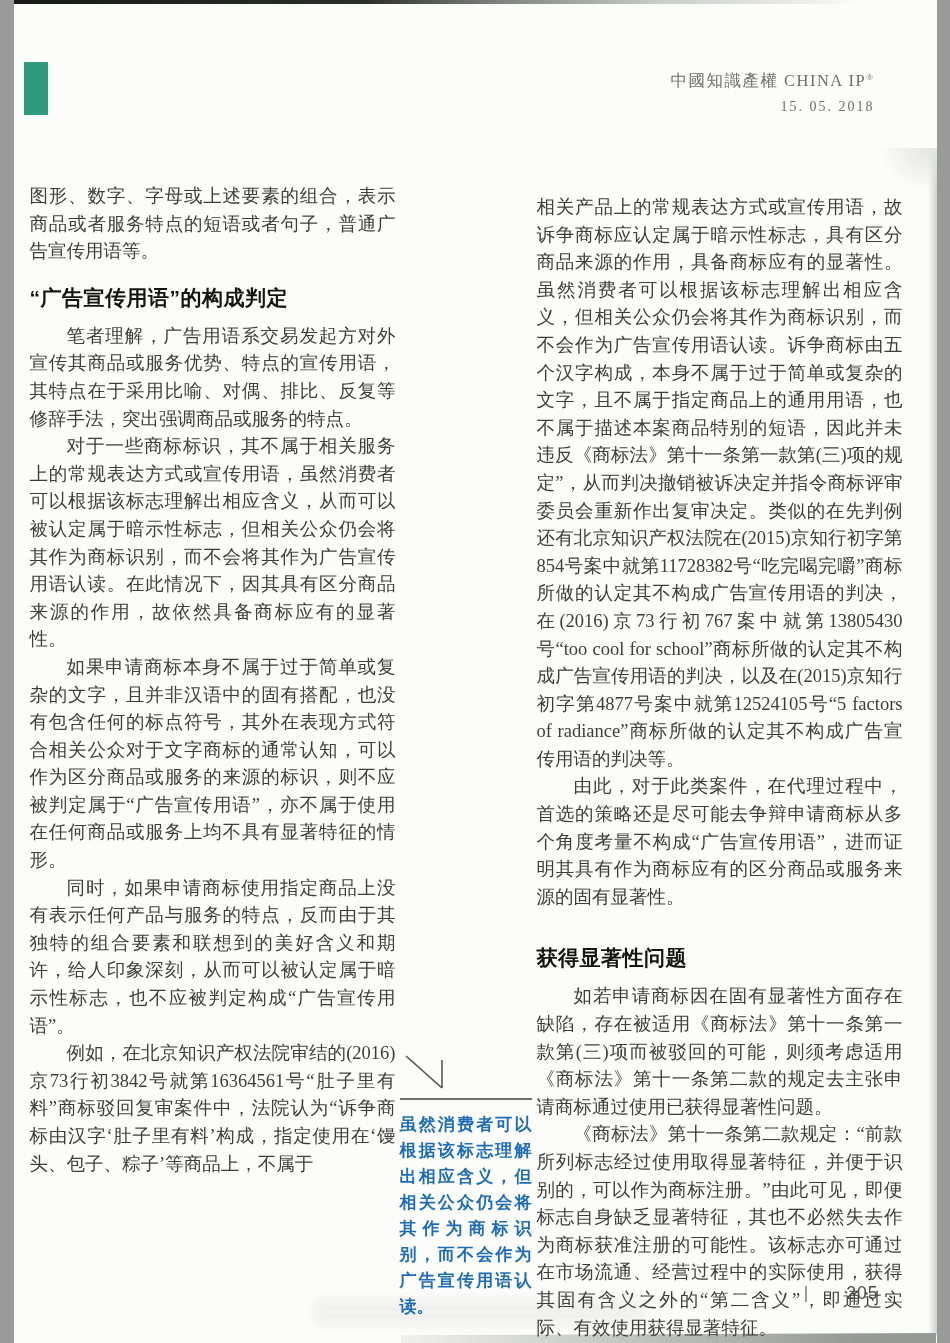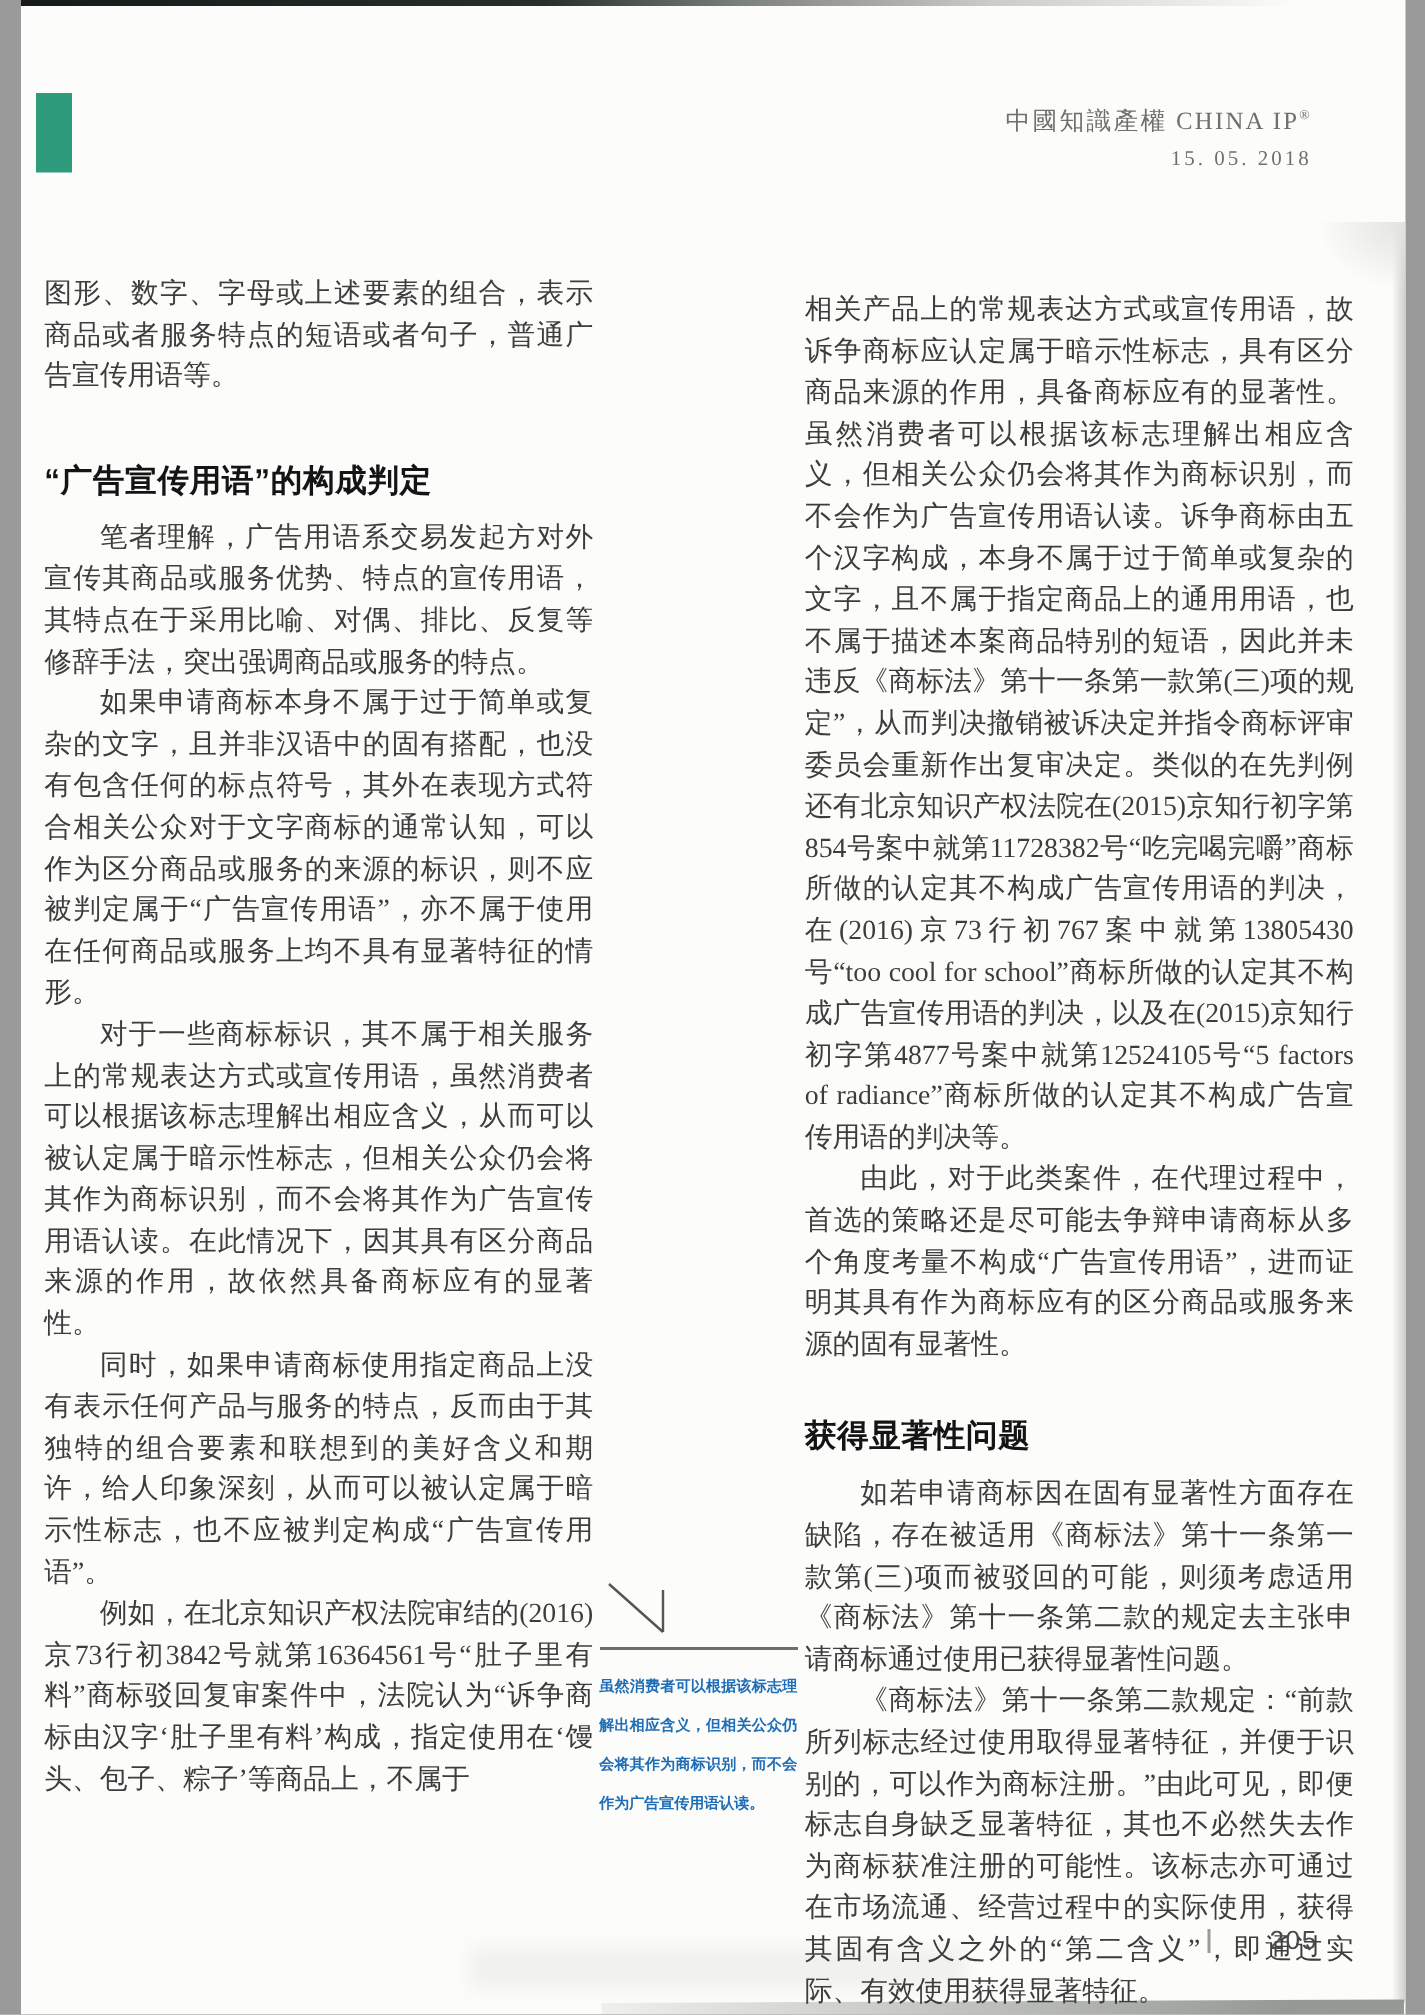--- a/index.html
+++ b/index.html
@@ -28,28 +28,28 @@
   .pub-date{font-size:14px;letter-spacing:2px;margin-top:7px;}
   
   .col{position:absolute;width:366px;text-align:justify;color:#3d3d3d;
     font-size:18.5px;line-height:27.6px;}
   .col-left{left:16px;top:183px;}
   .col-right{left:523px;top:194px;}
   .col p{margin:0;text-indent:2em;}
   .col p.noindent{text-indent:0;}
   h2.section{font-family:"Liberation Sans","DejaVu Sans",sans-serif;
     font-size:21px;color:#141414;margin:32px 0 10px;letter-spacing:.5px;line-height:30px;}
-  h2.first{margin-top:40px;}
+  h2.first{margin-top:17px;}
   
   .callout{position:absolute;left:386px;top:1052px;width:132px;}
   .callout .arrow{display:block;margin-left:2px;}
   .callout-rule{border:0;border-top:2px solid #6e6e6e;margin:4px 0 0 0;}
   .callout-text{margin-top:12px;color:#1e6db6;font-weight:bold;
     font-family:"Liberation Sans","DejaVu Sans",sans-serif;
-    font-size:10px;line-height:26px;text-align:justify;}
+    font-size:17px;line-height:26px;text-align:justify;}
   
   .pageno{position:absolute;top:1283px;right:58px;display:flex;align-items:center;
     font-family:"Liberation Sans","DejaVu Sans",sans-serif;color:#4a4a4a;font-size:17.5px;letter-spacing:1px;gap:35px;}
   .pageno-bar{width:2px;height:16px;background:#9a9a9a;margin-right:4px;}
 </style>
 </head>
 <body>
 
 <div class="page">
 
@@ -62,22 +62,22 @@
 
   <div class="header">
     <div class="brand"><span>中國知識產權 CHINA IP</span><sup>®</sup></div>
     <div class="pub-date">15. 05. 2018</div>
   </div>
 
   <div class="col col-left">
     <p class="noindent">图形、数字、字母或上述要素的组合，表示商品或者服务特点的短语或者句子，普通广告宣传用语等。</p>
     <h2 class="section first">“广告宣传用语”的构成判定</h2>
     <p>笔者理解，广告用语系交易发起方对外宣传其商品或服务优势、特点的宣传用语，其特点在于采用比喻、对偶、排比、反复等修辞手法，突出强调商品或服务的特点。</p>
+    <p>对于一些商标标识，其不属于相关服务上的常规表达方式或宣传用语，虽然消费者可以根据该标志理解出相应含义，从而可以被认定属于暗示性标志，但相关公众仍会将其作为商标识别，而不会将其作为广告宣传用语认读。在此情况下，因其具有区分商品来源的作用，故依然具备商标应有的显著性。</p>
     <p>如果申请商标本身不属于过于简单或复杂的文字，且并非汉语中的固有搭配，也没有包含任何的标点符号，其外在表现方式符合相关公众对于文字商标的通常认知，可以作为区分商品或服务的来源的标识，则不应被判定属于“广告宣传用语”，亦不属于使用在任何商品或服务上均不具有显著特征的情形。</p>
-    <p>对于一些商标标识，其不属于相关服务上的常规表达方式或宣传用语，虽然消费者可以根据该标志理解出相应含义，从而可以被认定属于暗示性标志，但相关公众仍会将其作为商标识别，而不会将其作为广告宣传用语认读。在此情况下，因其具有区分商品来源的作用，故依然具备商标应有的显著性。</p>
     <p>同时，如果申请商标使用指定商品上没有表示任何产品与服务的特点，反而由于其独特的组合要素和联想到的美好含义和期许，给人印象深刻，从而可以被认定属于暗示性标志，也不应被判定构成“广告宣传用语”。</p>
     <p>例如，在北京知识产权法院审结的(2016)京73行初3842号就第16364561号“肚子里有料”商标驳回复审案件中，法院认为“诉争商标由汉字‘肚子里有料’构成，指定使用在‘馒头、包子、粽子’等商品上，不属于</p>
   </div>
 
   <div class="callout">
     <svg class="arrow" width="52" height="42" viewBox="0 0 52 42">
       <line x1="4" y1="4" x2="40" y2="36" stroke="#555" stroke-width="1.6"></line>
       <line x1="40" y1="8" x2="40" y2="36" stroke="#555" stroke-width="1.6"></line>
     </svg>
     <hr class="callout-rule">

